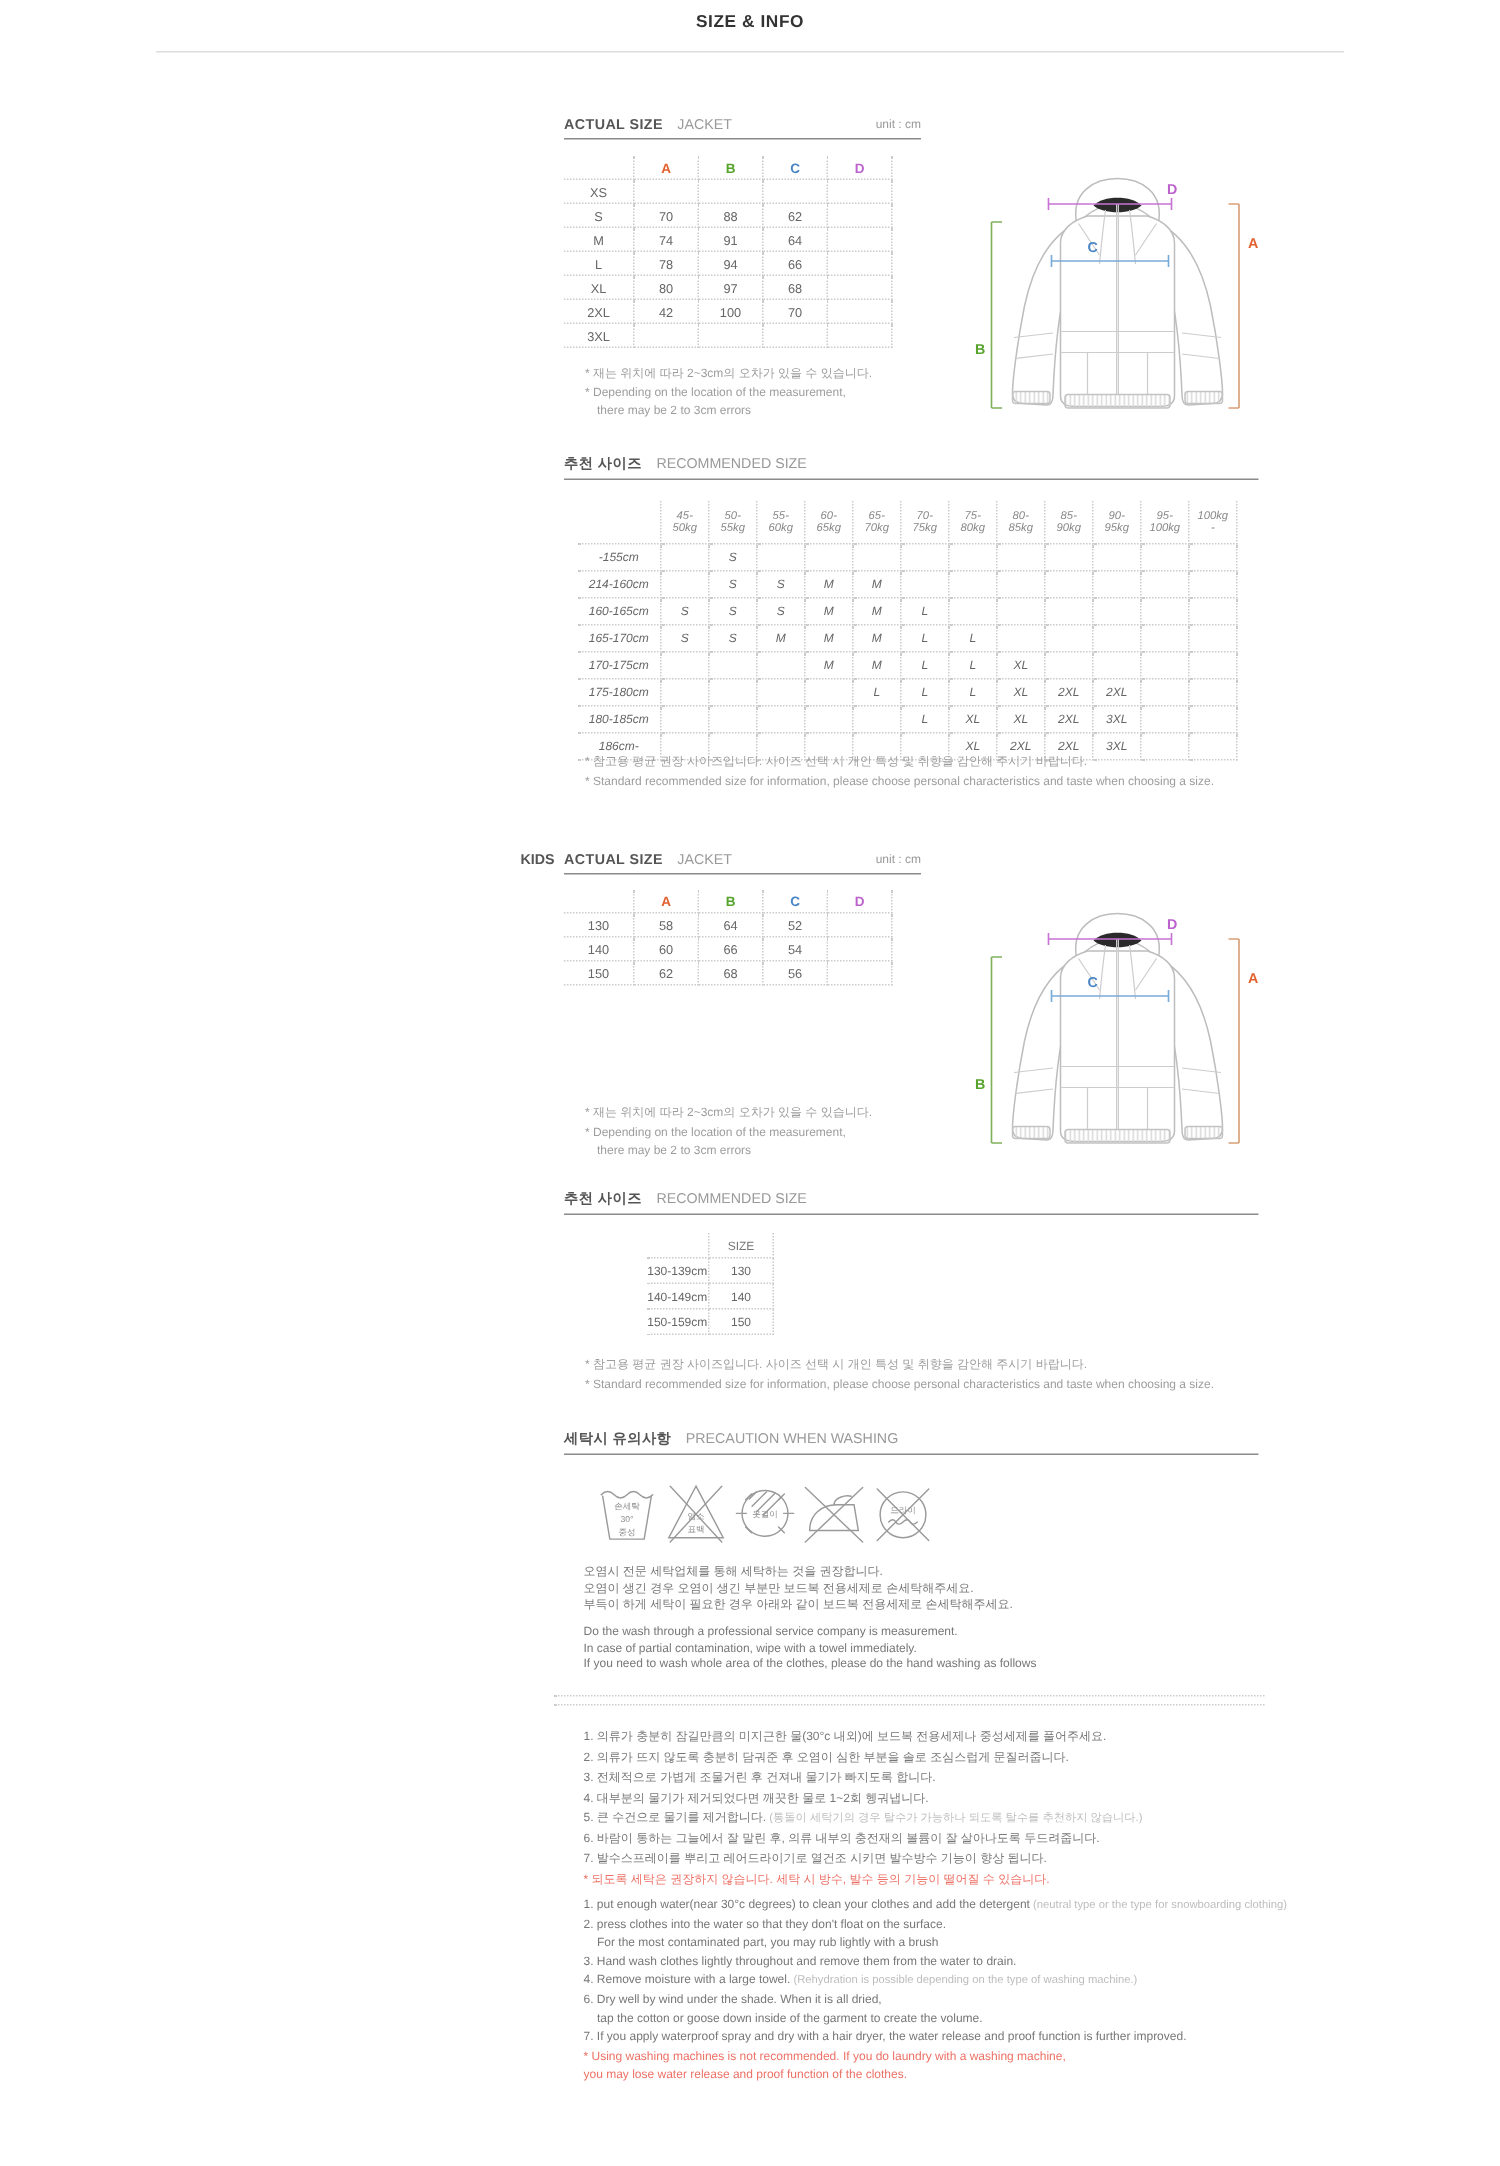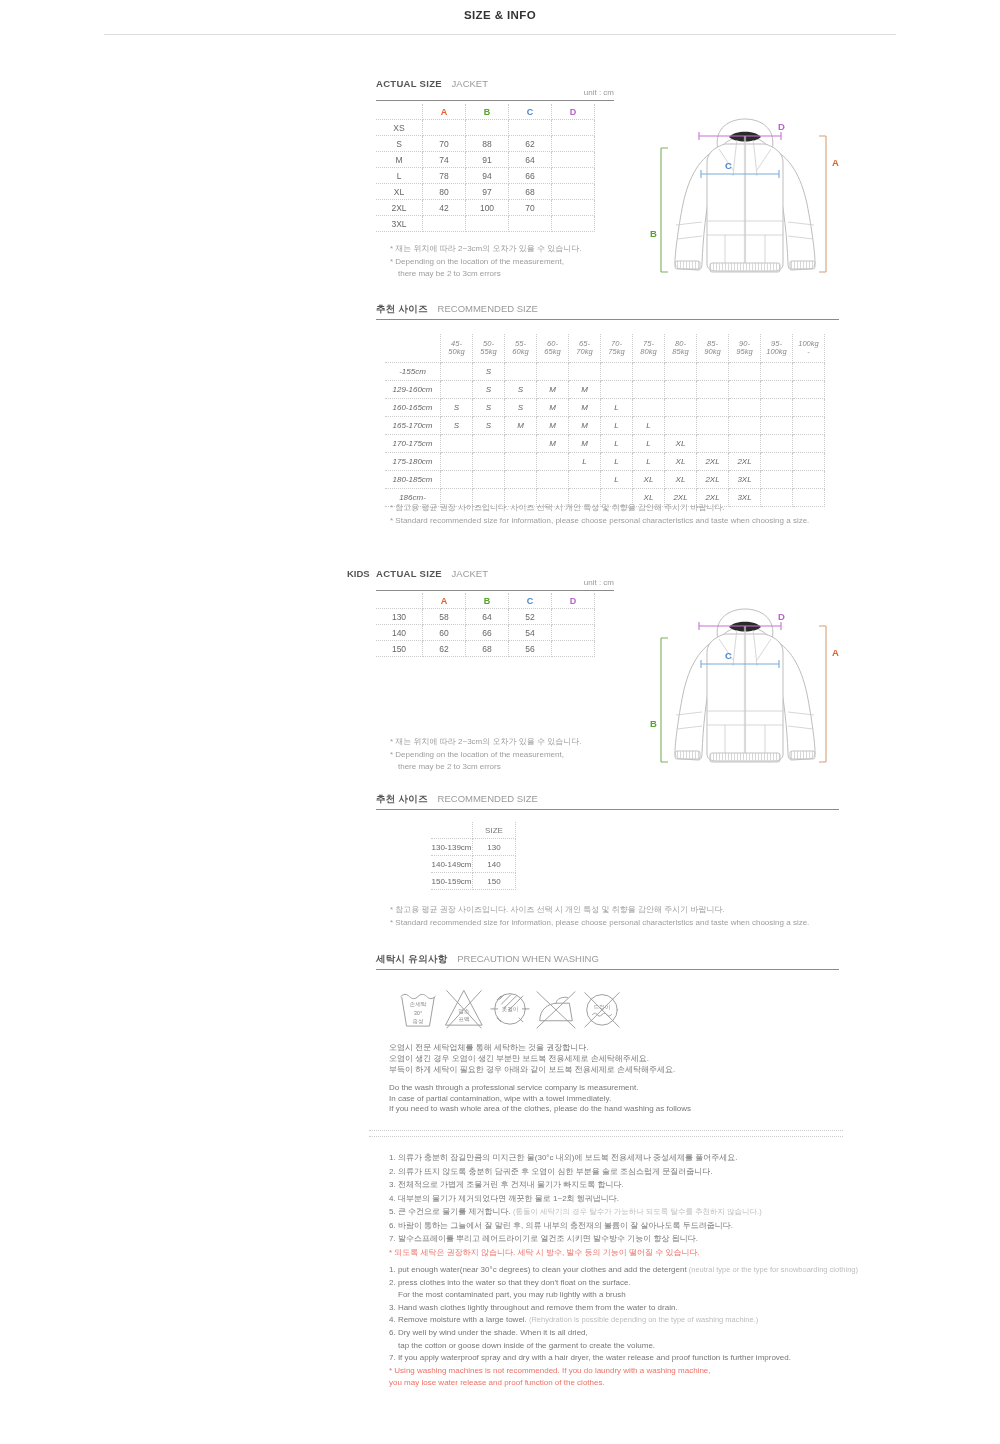--- a/index.html
+++ b/index.html
@@ -5,21 +5,21 @@
   html,body{margin:0;padding:0;background:#fff;}
   body{font-family:"Liberation Sans","DejaVu Sans",sans-serif;color:#777;}
   .page{position:relative;width:792px;height:1444px;margin:0 auto;background:#fff;overflow:hidden;}
 
   .page-title{position:absolute;top:9px;left:0;right:0;text-align:center;font-size:11.5px;font-weight:bold;color:#333;letter-spacing:.4px;}
   .title-rule{position:absolute;top:34px;left:0;width:1000px;border-top:1px solid #ddd;}
 
   .hdr{position:absolute;border-bottom:1px solid #8a8a8a;padding-bottom:3px;font-size:9.5px;white-space:nowrap;}
   .hdr .t1{font-weight:bold;color:#555;letter-spacing:.3px;}
   .hdr .t2{color:#9a9a9a;margin-left:7px;}
-  .hdr .unit{float:right;color:#999;font-size:8px;margin-top:10px;}
+  .hdr .unit{float:right;color:#999;font-size:8px;}
   .kids-tag{position:absolute;font-size:9.5px;font-weight:bold;color:#555;}
 
   table.sz{position:absolute;border-collapse:collapse;font-size:8.5px;color:#666;table-layout:fixed;}
   table.sz td{border:1px dotted #cbcbcb;text-align:center;padding:0;height:15px;}
   table.sz tr:first-child td{border-top:none;}
   table.sz td:first-child{border-left:none;}
   #adult-size-table td,#kids-size-table td{width:42px;}
   #adult-size-table td:first-child,#kids-size-table td:first-child{width:46px;}
   td.ch{font-weight:bold;font-size:9px;}
   .c0{color:var(--col_a);}.c1{color:var(--col_b);}.c2{color:var(--col_c);}.c3{color:var(--col_d);}
@@ -212,21 +212,21 @@
           <td></td>
           <td></td>
           <td></td>
           <td></td>
           <td></td>
           <td></td>
           <td></td>
           <td></td>
         </tr>
         <tr>
-          <td>129-160cm</td>
+          <td>214-160cm</td>
           <td></td>
           <td>S</td>
           <td>S</td>
           <td>M</td>
           <td>M</td>
           <td></td>
           <td></td>
           <td></td>
           <td></td>
           <td></td>

